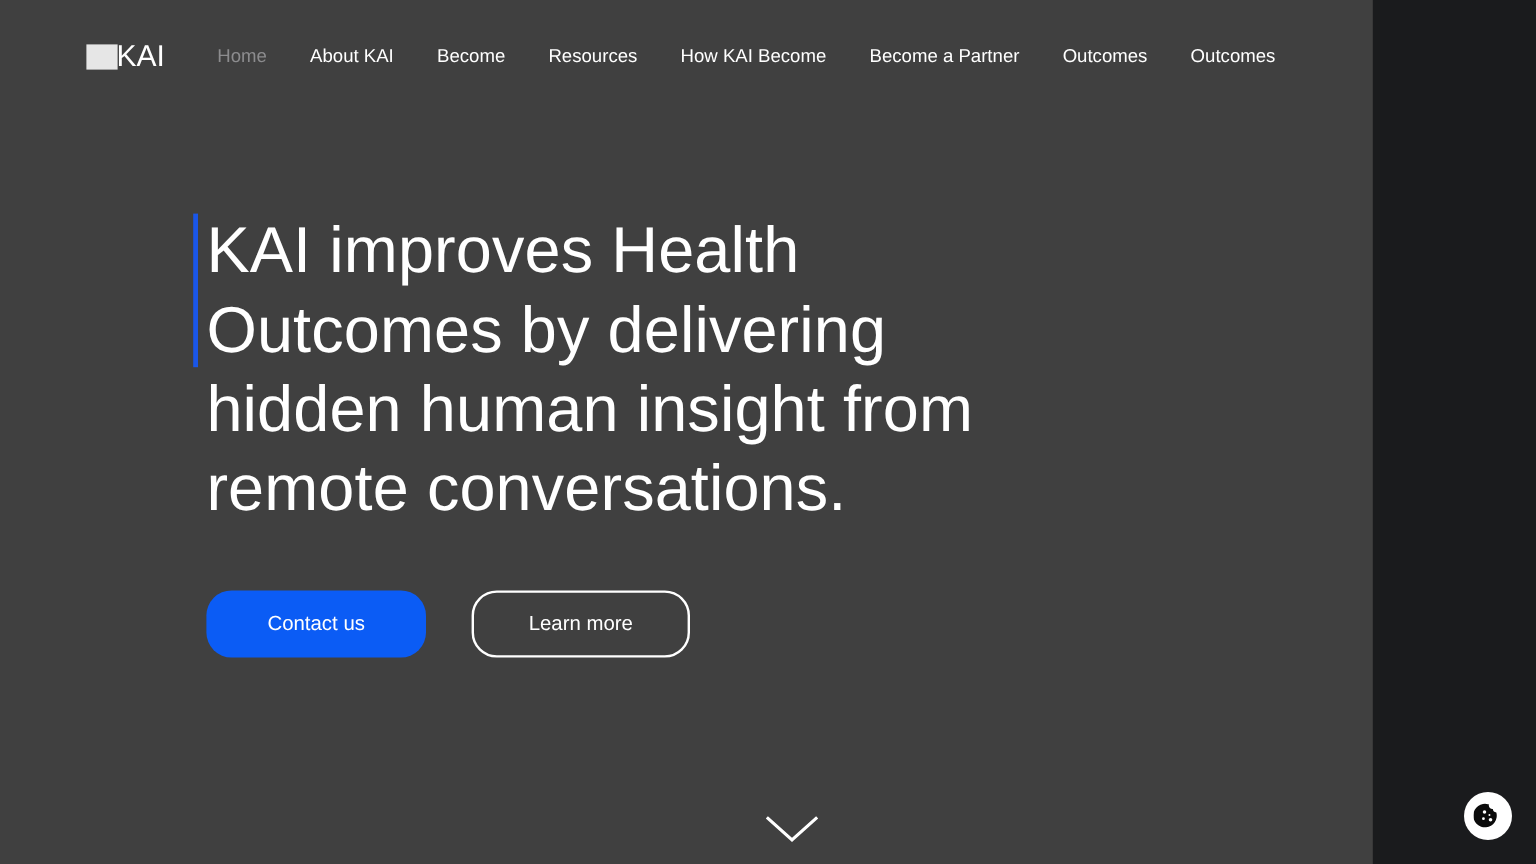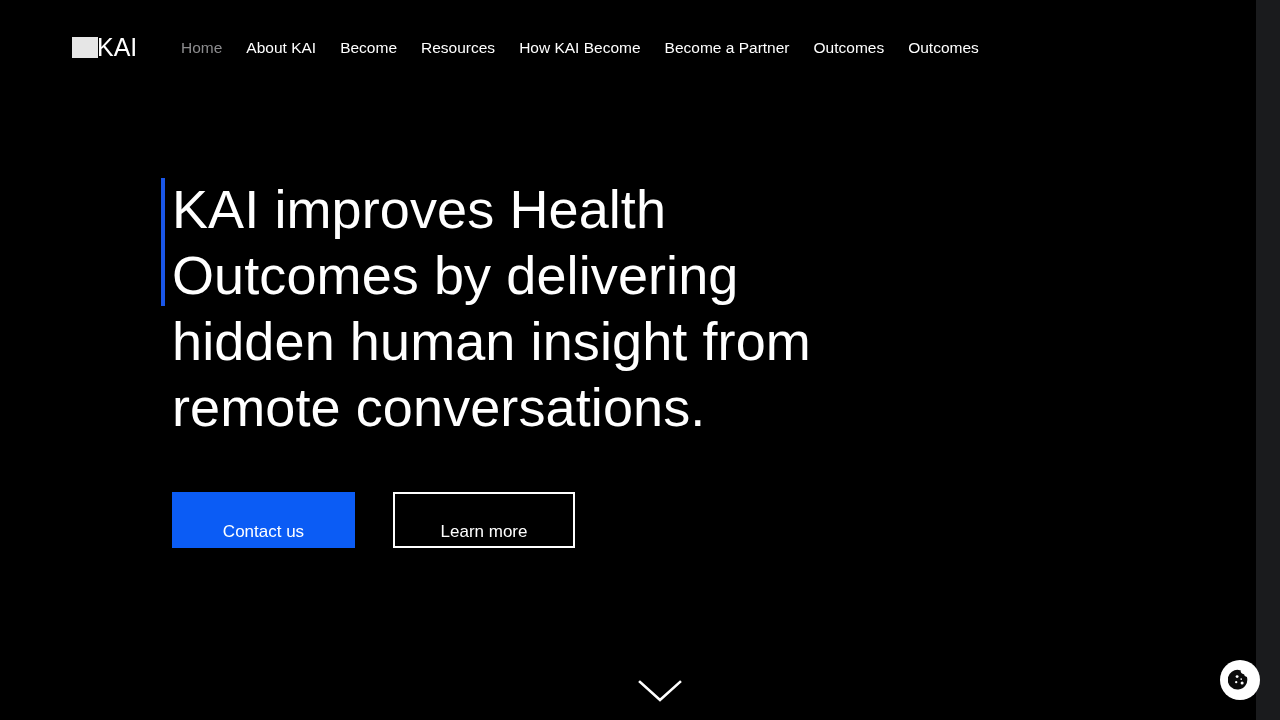--- a/index.html
+++ b/index.html
@@ -11,23 +11,23 @@
     width: 1280px;
     height: 720px;
     overflow: hidden;
     background: #1a1b1d;
     font-family: "Liberation Sans", sans-serif;
     -webkit-font-smoothing: antialiased;
   }
 
   .page {
     position: relative;
-    width: 1256px;
+    width: 1144px;
     height: 720px;
-    background: #000000;
+    background: #404040;
   }
 
   
   .header {
     position: absolute;
     top: 0;
     left: 0;
     width: 1280px;
     height: 96px;
     display: flex;
@@ -59,21 +59,21 @@
     margin-left: -1px;
   }
 
   .nav {
     position: absolute;
     left: 169px;
     top: 0;
     height: 96px;
     display: flex;
     align-items: center;
-    gap: 0;
+    gap: 12px;
   }
   .nav-item {
     color: #ffffff;
     font-size: 15.5px;
     line-height: 18px;
     padding: 0 12px;
     white-space: nowrap;
     cursor: pointer;
     text-decoration: none;
   }
@@ -138,21 +138,22 @@
     align-items: flex-start;
     gap: 18px;
   }
 
   .btn {
     font-family: "Liberation Sans", sans-serif;
     font-size: 17px;
     cursor: pointer;
     box-sizing: border-box;
     text-align: center;
-    padding: 12px;
+    padding: 0;
+    border-radius: 21px;
   }
   .btn-primary {
     width: 183px;
     height: 56px;
     line-height: 56px;
     background: #0b5cf5;
     color: #ffffff;
     border: none;
   }
   .btn-outline {

